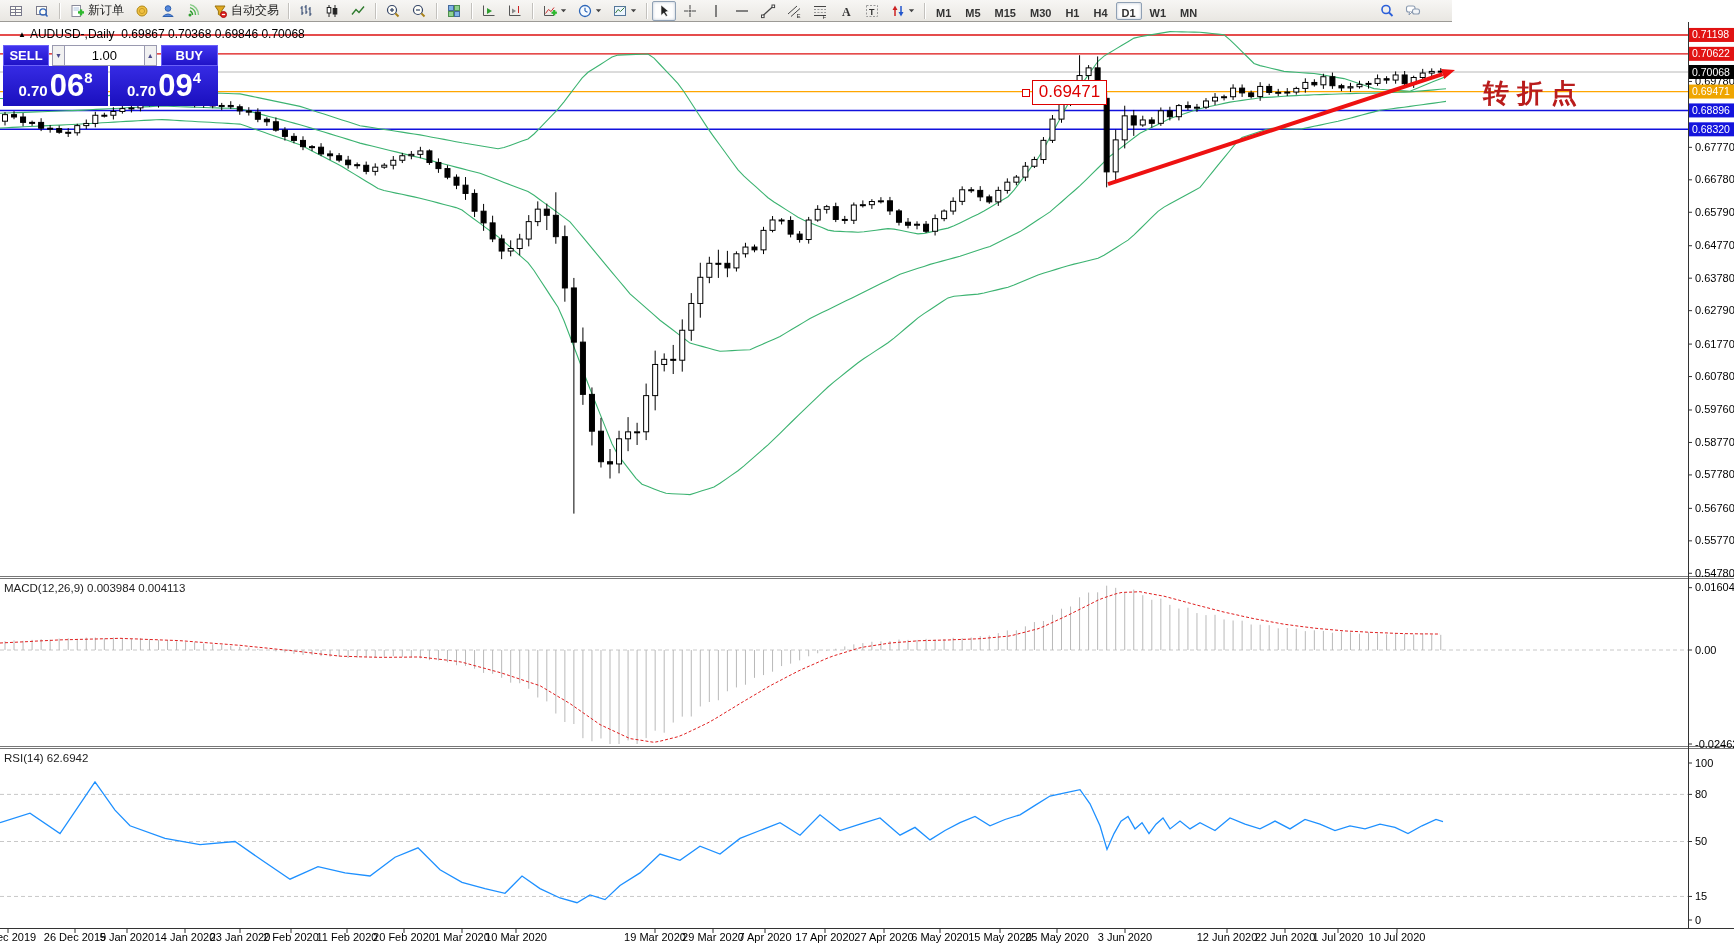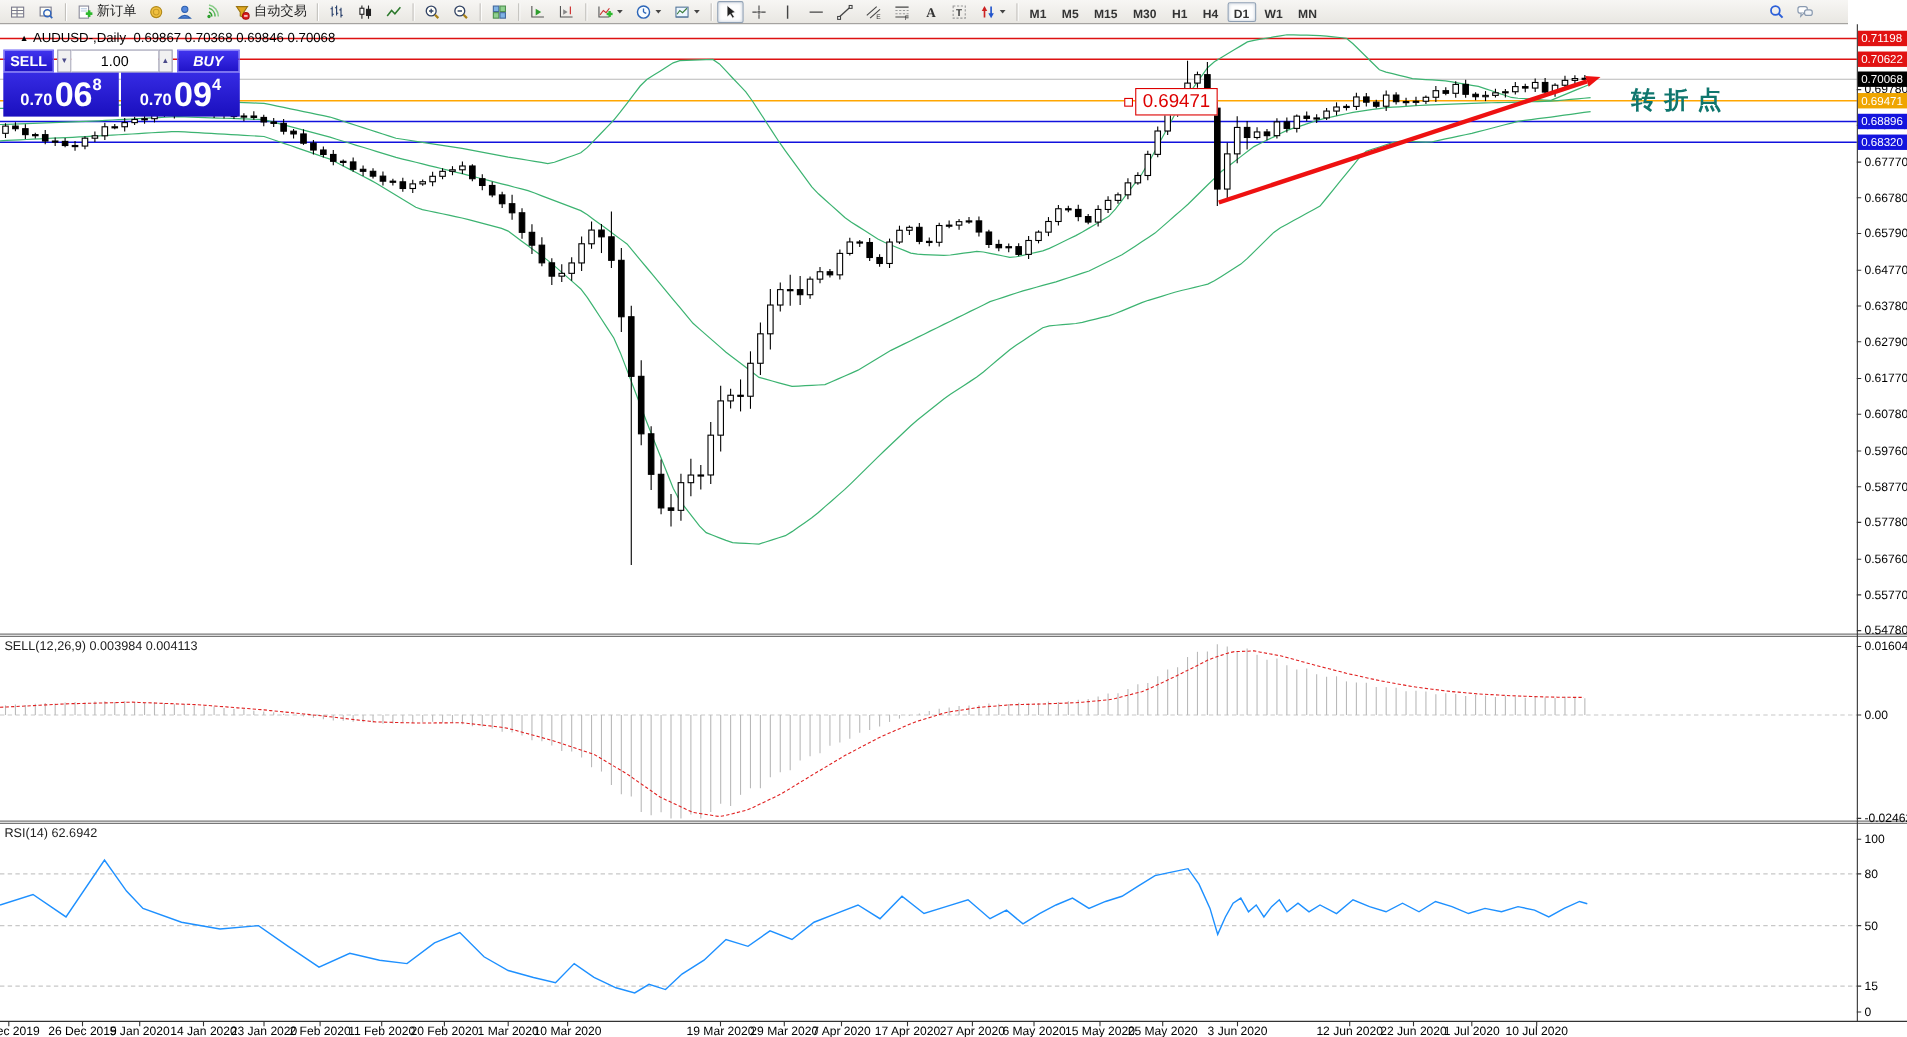--- a/index.html
+++ b/index.html
@@ -1,61 +1,61 @@
 <!DOCTYPE html>
 <html><head>
 <meta charset="utf-8">
 <style>
   html,body{margin:0;padding:0;width:1734px;height:943px;overflow:hidden;
     font-family:"Liberation Sans","DejaVu Sans",sans-serif;background:#fff;}
   #app{position:relative;width:1734px;height:943px;}
   
-  #toolbar{position:absolute;left:0;top:0;width:1680px;height:22px;z-index:10;
+  #toolbar{position:absolute;left:0;top:0;width:1452px;height:22px;z-index:10;
     background:linear-gradient(#f7f6f4,#e9e7e2);border-bottom:1px solid #9c9a96;
     display:flex;align-items:center;padding-left:3px;box-sizing:border-box;}
   .tbsep{width:1px;height:16px;background:#c3c1bd;box-shadow:1px 0 0 #ffffff;margin:0 4px;flex:0 0 auto;}
   .tbtn{display:inline-flex;align-items:center;height:20px;padding:0 3px;margin:0 1px;
     border:1px solid transparent;border-radius:2px;background:transparent;cursor:default;flex:0 0 auto;}
   .tbtn.active{background:#fdfdfd;border-color:#8fa0b4;box-shadow:inset 0 0 3px #b9c4d2;}
   .tbtn .lbl{font-size:12px;color:#222;margin-left:3px;white-space:nowrap;}
   .tbtn .icon{display:inline-flex;width:16px;height:16px;}
   .tbtn .caret{display:inline-flex;margin-left:2px;}
   .tf-btn{font-weight:bold;font-size:11px;color:#333;padding:0 5px;height:18px;align-items:flex-end;}
   .tb-right{margin-left:auto;margin-right:26px;display:flex;align-items:center;}
   
   #chart-svg{position:absolute;left:0;top:0;z-index:1;}
   .symbol-title{position:absolute;left:18px;top:27px;z-index:4;font-size:12px;color:#000;white-space:nowrap;}
   .symbol-title .mk{font-size:8px;vertical-align:1px;margin-right:4px;}
   .one-click{position:absolute;left:3px;top:45px;width:215px;z-index:6;}
   .oc-row{display:flex;height:21px;}
   .oc-btn{background:linear-gradient(#4033ee,#2013c8);color:#fff;font-weight:bold;font-size:13px;
     display:flex;align-items:center;justify-content:center;border:1px solid #6a60f8;box-sizing:border-box;}
   .oc-sell{width:46px;margin-right:3px;}
-  .oc-buy{width:70px;margin-left:4px;font-style:italic;}
+  .oc-buy{width:70px;margin-left:4px;}
   .oc-spin{width:16px;background:#f1f1f1;border:1px solid #9a9ab0;box-sizing:border-box;
     display:flex;align-items:center;justify-content:center;font-size:7px;color:#4a4a8a;padding:0;}
   .oc-vol{width:79px;border:1px solid #9a9ab0;border-left:none;border-right:none;box-sizing:border-box;
     text-align:center;font-size:13px;font-family:"Liberation Sans",sans-serif;padding:0;}
   .oc-prices{display:flex;height:40px;margin-top:0;}
   .oc-price{background:linear-gradient(#362be4,#1a0fbe);color:#fff;display:flex;align-items:center;
     justify-content:center;box-sizing:border-box;}
   .oc-price.sell{width:105px;margin-right:2px;}
   .oc-price.buy{width:108px;}
   .pp-small{font-size:15px;font-weight:bold;margin-right:2px;margin-top:8px;}
   .pp-big{font-size:31px;font-weight:bold;line-height:38px;}
   .pp-sup{font-size:15px;font-weight:bold;align-self:flex-start;margin-top:3px;}
   .ind-label{position:absolute;left:4px;z-index:4;font-size:11.5px;color:#222;white-space:nowrap;}
   #macd-label{top:582px;}
   #rsi-label{top:752px;}
   .callout{position:absolute;left:1032px;top:80px;width:73px;height:23px;z-index:5;background:#fff;
     border:1px solid #dd0000;color:#dd0000;font-size:17px;text-align:center;line-height:22px;}
   .callout::before{content:"";position:absolute;left:-11px;top:8px;width:6px;height:6px;
     background:#fff;border:1px solid #dd0000;}
-  .turning-point{position:absolute;left:1483px;top:76px;z-index:5;font-size:22px;font-weight:bold;
-    color:#0f766e;letter-spacing:8px;white-space:nowrap;}
+  .turning-point{position:absolute;left:1483px;top:76px;z-index:5;font-size:26px;font-weight:bold;
+    color:#b91c1c;letter-spacing:8px;white-space:nowrap;}
 </style>
 </head>
 <body>
 
 <div id="app">
   <div id="toolbar">
       <button class="tbtn">
         <span class="icon">
           <svg width="16" height="16" viewBox="0 0 16 16">
             <rect x="2.5" y="3.5" width="11" height="9" fill="#fdfdf6" stroke="#7a7a8c"></rect>
@@ -1027,21 +1027,21 @@
       </div>
       <div class="oc-price buy">
         <span class="pp-small">0.70</span>
         <span class="pp-big">09</span>
         <span class="pp-sup">4</span>
       </div>
     </div>
   </div>
 
   <div id="macd-label" class="ind-label">
-    <span>SELL(12,26,9)</span>&nbsp;<span>0.003984 0.004113</span>
+    <span>MACD(12,26,9)</span>&nbsp;<span>0.003984 0.004113</span>
   </div>
   <div id="rsi-label" class="ind-label">
     <span>RSI(14)</span>&nbsp;<span>62.6942</span>
   </div>
 
   <div class="callout">0.69471</div>
   <div class="turning-point">转折点</div>
 </div>
 
 </body></html>

